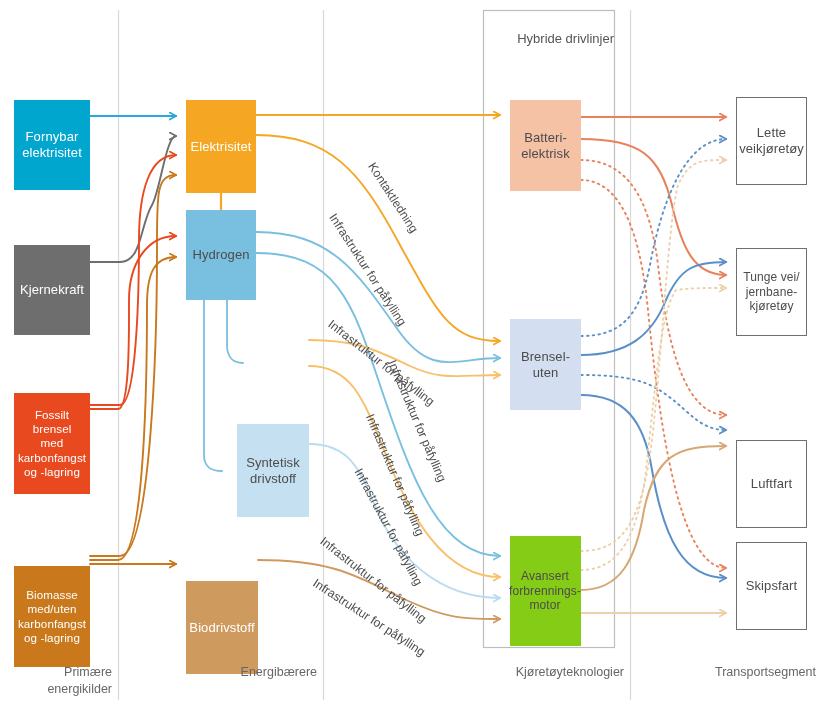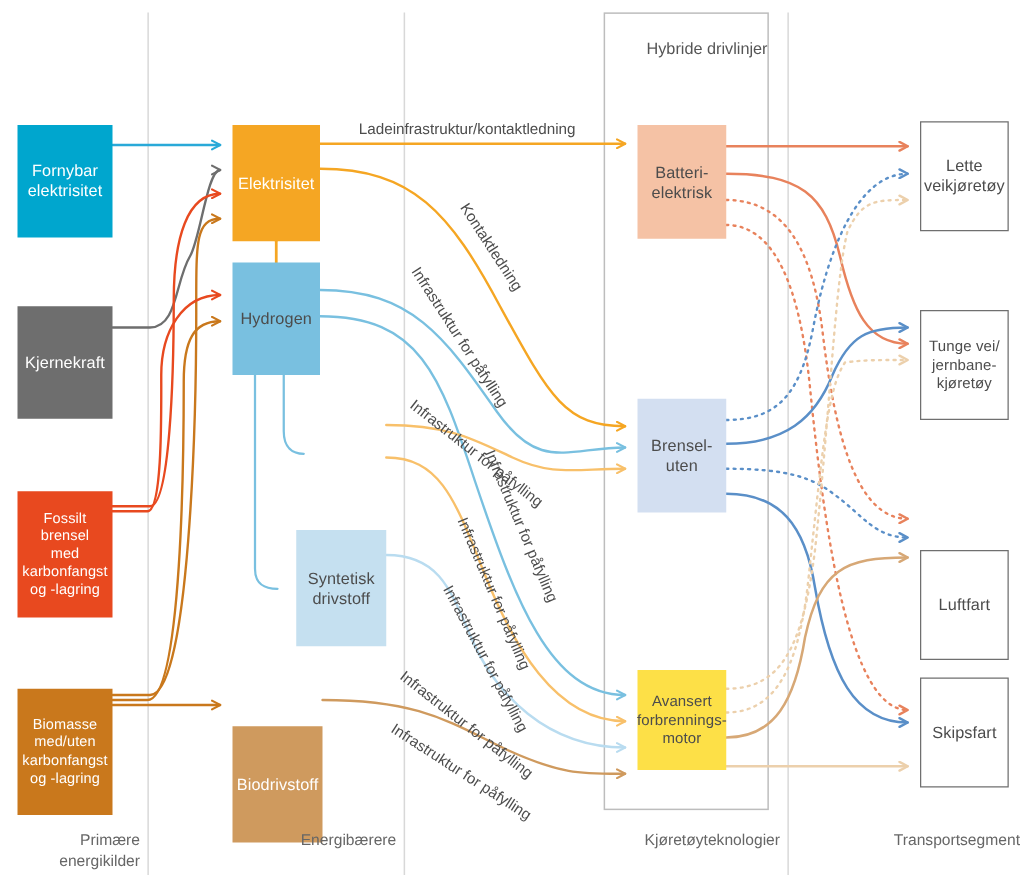--- a/index.html
+++ b/index.html
@@ -157,21 +157,21 @@
     <span>Kjernekraft</span>
   </div>
 
   <div class="boxlabel b-white" style="left:14px;top:393px;width:76px;height:101px;background:#e8491f;font-size:11.6px;">
     <span><span>Fossilt brensel</span><br>
           <span>med</span><br>
           <span>karbonfangst</span><br>
           <span>og -lagring</span></span>
   </div>
 
-  <div class="boxlabel b-white" style="left:14px;top:551px;width:76px;height:101px;background:#c9781c;font-size:11.6px;">
+  <div class="boxlabel b-white" style="left:14px;top:566px;width:76px;height:101px;background:#c9781c;font-size:11.6px;">
     <span><span>Biomasse</span><br>
           <span>med/uten</span><br>
           <span>karbonfangst</span><br>
           <span>og -lagring</span></span>
   </div>
 
   <div class="boxlabel b-white" style="left:186px;top:100px;width:70px;height:93px;background:#f5a623;">
     <span>Elektrisitet</span>
   </div>
 
@@ -192,21 +192,21 @@
   <div class="boxlabel b-dark" style="left:510px;top:100px;width:71px;height:91px;background:#f5c2a5;">
     <span><span>Batteri-</span><br>
           <span>elektrisk</span></span>
   </div>
 
   <div class="boxlabel b-dark" style="left:510px;top:319px;width:71px;height:91px;background:#d3dff1;">
     <span><span>Brensel-</span><br>
           <span>uten</span></span>
   </div>
 
-  <div class="boxlabel b-dark" style="left:510px;top:536px;width:71px;height:80px;background:#fde047;font-size:12px;">
+  <div class="boxlabel b-dark" style="left:510px;top:536px;width:71px;height:110px;background:#84cc16;font-size:12px;justify-content:flex-end;">
     <span><span>Avansert</span><br>
           <span>forbrennings-</span><br>
           <span>motor</span></span>
   </div>
 
   <div class="boxlabel b-dark" style="left:736px;top:97px;width:71px;height:88px;background:#fff;border:1.6px solid #6f6f6f;">
     <span><span>Lette</span><br>
           <span>veikjøretøy</span></span>
   </div>
 
@@ -221,23 +221,20 @@
   </div>
 
   <div class="boxlabel b-dark" style="left:736px;top:542px;width:71px;height:88px;background:#fff;border:1.6px solid #6f6f6f;">
     <span>Skipsfart</span>
   </div>
 
   <div class="grouptitle" style="left:483px;top:31px;width:131px;">
     <span>Hybride drivlinjer</span>
   </div>
 
-  <div class="edgelabel" style="left:287px;top:96px;">
-    <span>Ladeinfrastruktur/kontaktledning</span>
-  </div>
   <div class="edgelabel" style="left:377px;top:160px;transform:rotate(57deg);">
     <span>Kontaktledning</span>
   </div>
   <div class="edgelabel" style="left:338px;top:211px;transform:rotate(57deg);">
     <span>Infrastruktur for påfylling</span>
   </div>
   <div class="edgelabel" style="left:334px;top:317px;transform:rotate(38deg);">
     <span>Infrastruktur for påfylling</span>
   </div>
   <div class="edgelabel" style="left:398px;top:358px;transform:rotate(67deg);">

